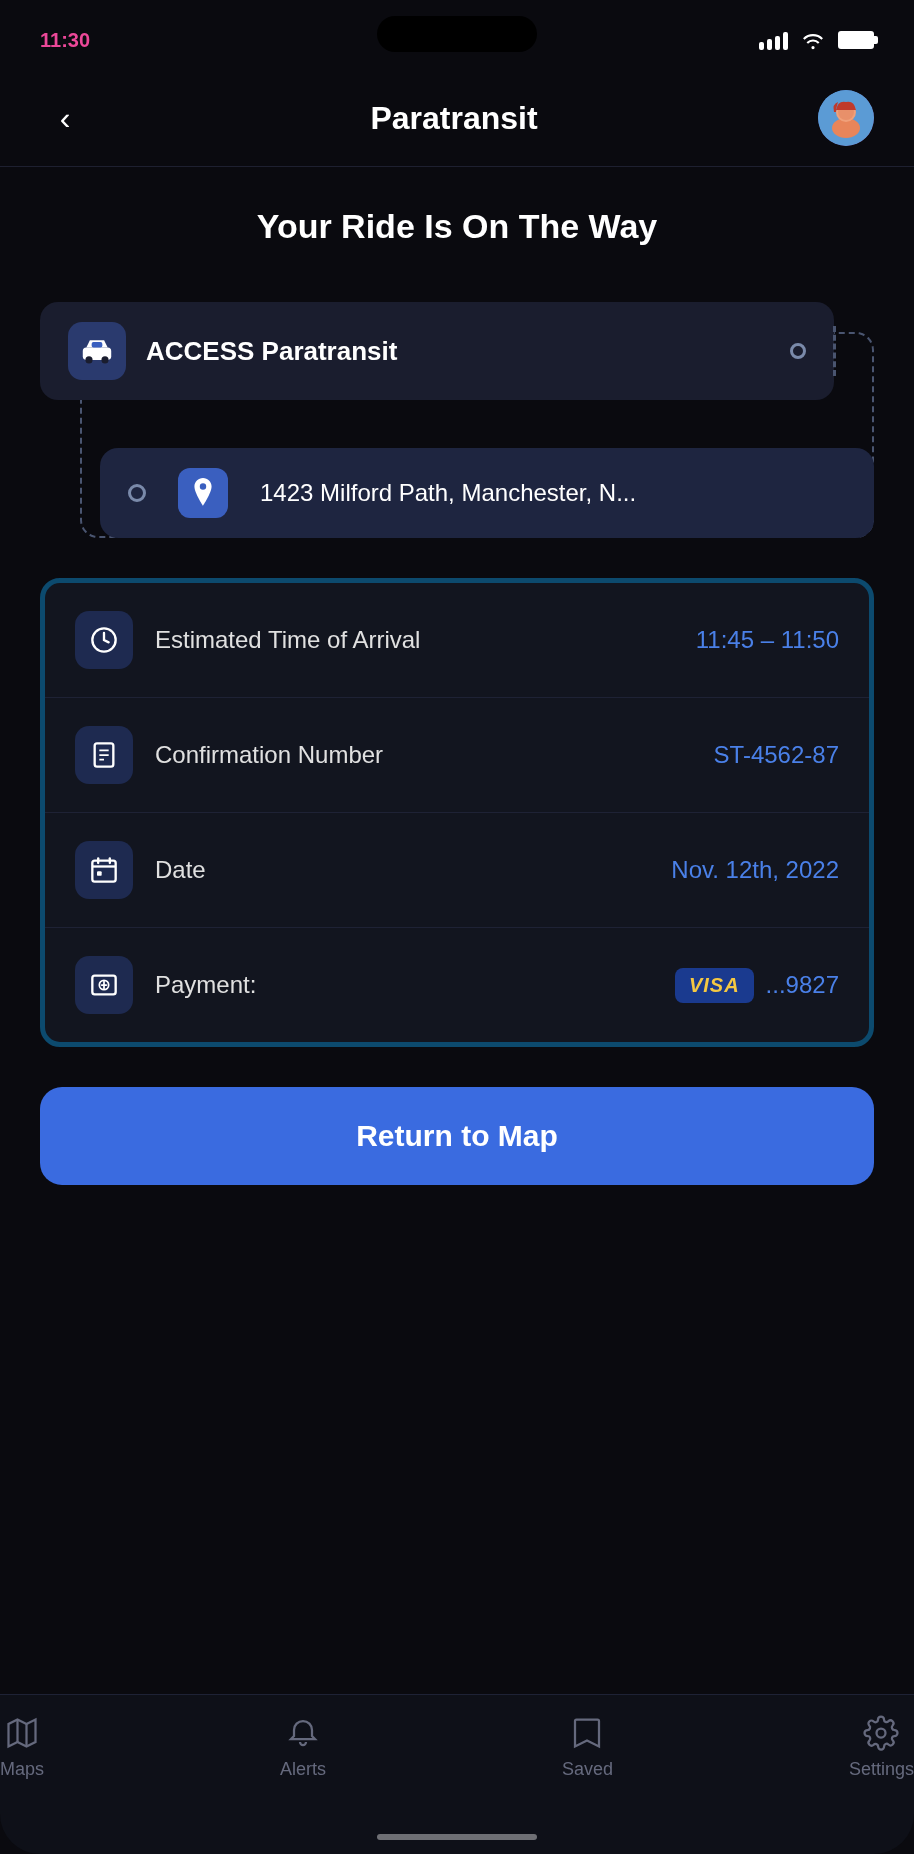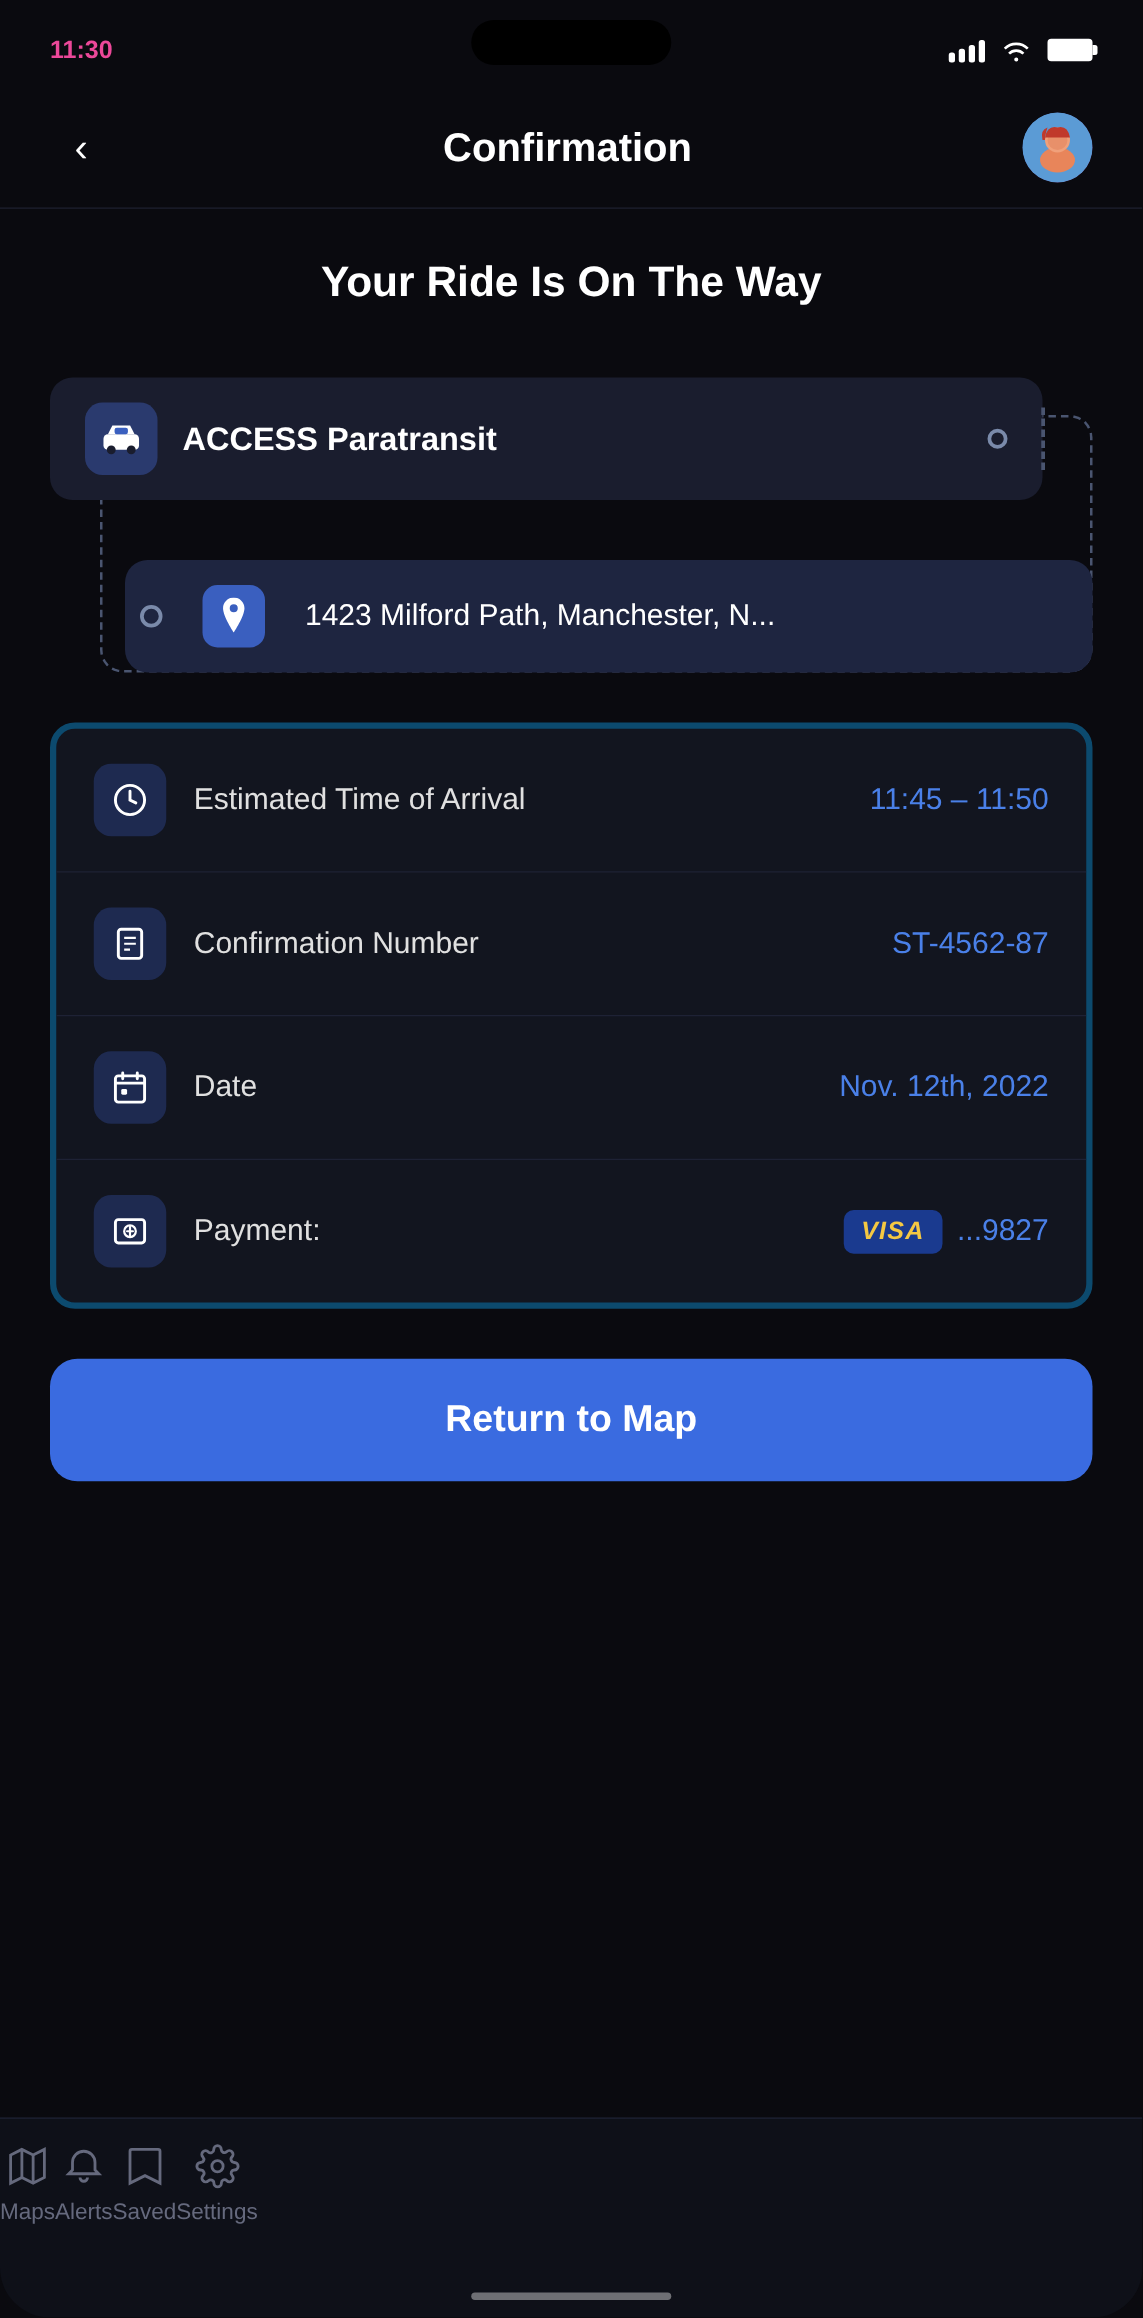--- a/index.html
+++ b/index.html
@@ -181,21 +181,21 @@
       right: 0;
       bottom: 0;
       border: 2.5px dashed #4a5570;
       border-radius: 18px;
       z-index: 1;
     }
 
     .destination-card {
       background: #1e2540;
       border-radius: 18px;
-      padding: 20px 12px;
+      padding: 20px 28px;
       display: flex;
       align-items: center;
       gap: 32px;
       position: absolute;
       bottom: 0;
       left: 60px;
       right: 0;
       z-index: 3;
     }
 
@@ -319,21 +319,21 @@
     .bottom-nav {
       position: absolute;
       bottom: 0;
       left: 0;
       right: 0;
       height: 160px;
       background: #0e1018;
       border-top: 1px solid #1e2235;
       display: flex;
       align-items: flex-start;
-      justify-content: flex-start;
+      justify-content: space-between;
       padding-top: 20px;
     }
 
     .nav-item {
       display: flex;
       flex-direction: column;
       align-items: center;
       gap: 8px;
       cursor: pointer;
       opacity: 0.7;
@@ -387,21 +387,21 @@
       <path d="M12 14.5a1.5 1.5 0 1 1 0 3 1.5 1.5 0 0 1 0-3zm0-4a6.5 6.5 0 0 1 4.6 1.9l1.4-1.4A8.5 8.5 0 0 0 12 8.5a8.5 8.5 0 0 0-6 2.5l1.4 1.4A6.5 6.5 0 0 1 12 10.5zm0-5a11 11 0 0 1 7.8 3.2l1.4-1.4A13 13 0 0 0 12 3.5 13 13 0 0 0 2.8 7.3l1.4 1.4A11 11 0 0 1 12 5.5z"></path>
     </svg>
     <div class="battery-icon"></div>
   </div>
 </div>
 
 <div class="header">
   <div class="back-btn">
     <span class="back-chevron">‹</span>
   </div>
-  <span class="header-title">Confirmation</span>
+  <span class="header-title">Paratransit</span>
   <div class="avatar">
     <svg width="56" height="56" viewBox="0 0 56 56">
       <circle cx="28" cy="28" r="28" fill="#5b9bd5"></circle>
       <ellipse cx="28" cy="38" rx="14" ry="10" fill="#e8855a"></ellipse>
       <circle cx="28" cy="22" r="10" fill="#f0a07a"></circle>
       <circle cx="28" cy="22" r="8" fill="#e8906a"></circle>
 
       <path d="M18 20 Q20 10 28 12 Q36 10 38 20" fill="#c0392b" stroke="none"></path>
       <path d="M16 22 Q14 14 20 12 Q18 18 18 22Z" fill="#c0392b"></path>
     </svg>

